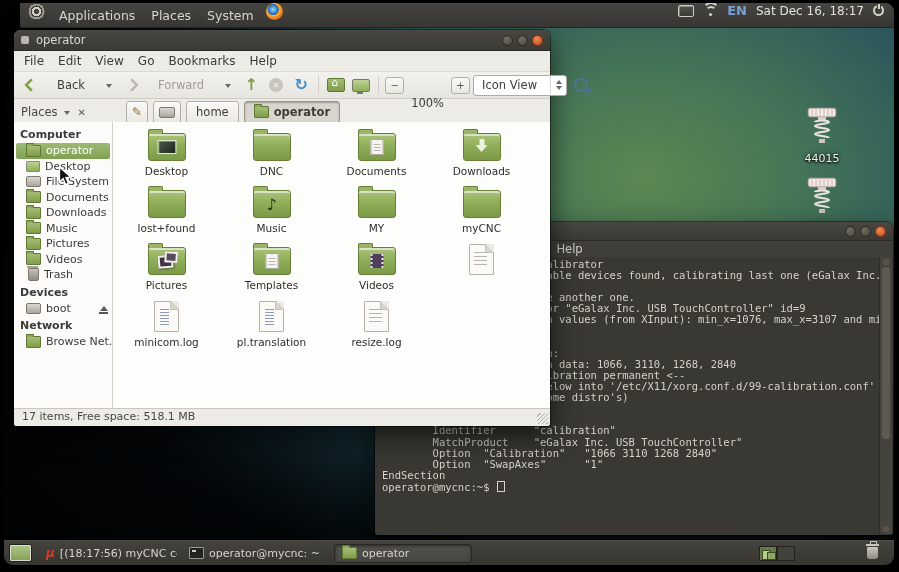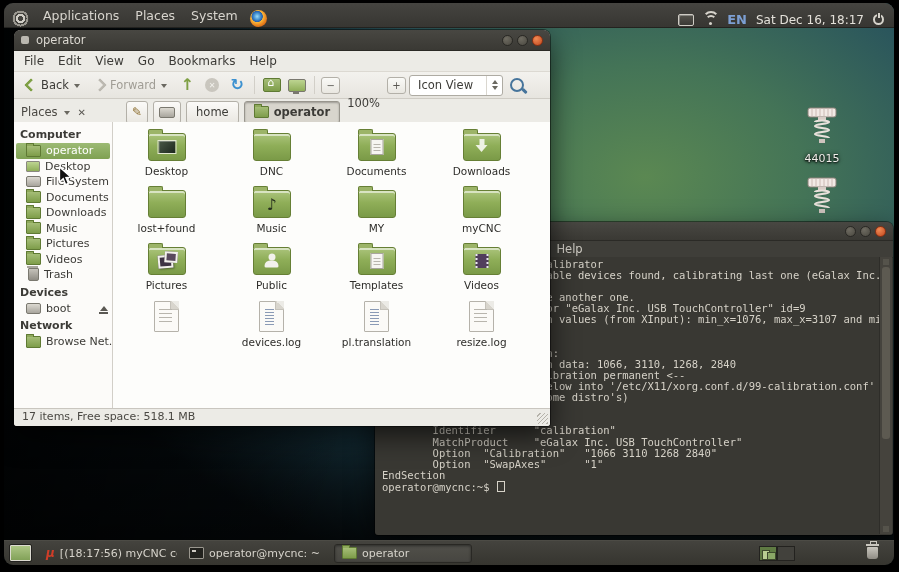--- a/index.html
+++ b/index.html
@@ -6,23 +6,23 @@
   body{width:899px;height:572px;position:relative;overflow:hidden;
        font-family:"DejaVu Sans",sans-serif;-webkit-font-smoothing:antialiased;}
   .screen{position:absolute;left:4px;top:3px;width:890px;height:562px;border-radius:9px;
           overflow:hidden;background:#0b1216;}
   .wallpaper{position:absolute;inset:0;
     background:
       linear-gradient(100deg, rgba(0,0,0,.82) 4%, rgba(0,0,0,0) 42%),
       linear-gradient(to top, rgba(0,0,0,.65) 2%, rgba(0,0,0,0) 30%),
       radial-gradient(ellipse 620px 430px at 72% 31%, #5b8852 0%, #447457 26%, #2b565c 52%, #17343f 74%, #070e12 100%);}
   
-  .panel{position:absolute;left:0;right:0;top:0;height:24px;z-index:50;
+  .panel{position:absolute;left:16px;right:0;top:0;height:24px;z-index:50;
          background:linear-gradient(#454440,#373632);border-bottom:1px solid #23221f;
-         display:flex;align-items:flex-end;color:#d8d5ce;font-size:12.5px;}
+         display:flex;align-items:flex-start;color:#d8d5ce;font-size:12.5px;}
   .logo{width:17px;height:17px;border-radius:50%;margin:0 6px 0 8px;flex:none;
         background:radial-gradient(circle,#44433e 0 2.5px,#cfccc4 2.5px 4.5px,#44433e 4.5px 6px,#9a978f 6px 8px,#44433e 8px);}
   .panel-menu{padding:0 8px;height:100%;display:flex;align-items:center;cursor:default;}
   .firefox{width:17px;height:17px;border-radius:50%;margin-left:4px;flex:none;
     background:radial-gradient(circle at 42% 38%, #9adcf8 0%, #3a86c8 26%, #2a5ea8 37%, #f6b73c 41%, #e8821e 62%, #c55a10 86%, #a84a0a 100%);}
   .panel-right{margin-left:auto;display:flex;align-items:center;gap:9px;padding-right:10px;}
   .ind-monitor{width:14px;height:10px;border:1.5px solid #cfccc4;border-radius:2px;position:relative;
     background:linear-gradient(#55534c,#3a3935);box-shadow:inset 1px 1px 0 rgba(255,255,255,.3);}
   .wifi{position:relative;width:15px;height:11px;}
   .wifi .dot{position:absolute;bottom:0;left:6px;width:3px;height:3px;border-radius:50%;background:#d6d3cb;}
@@ -46,21 +46,21 @@
   .winbtn{width:11px;height:11px;border-radius:50%;box-sizing:border-box;border:1px solid #292824;
           background:radial-gradient(circle at 35% 30%, #6e6b61, #4a4840);}
   .winbtn.close{background:radial-gradient(circle at 35% 30%, #f08a54, #c2491f);border-color:#8a3012;}
   
   .fm{left:10px;top:27px;width:536px;height:396px;background:#ecebe6;z-index:20;}
   .fm-menubar{height:20px;background:#ecebe6;display:flex;align-items:center;font-size:12px;color:#3c3b37;
               padding:0 3px;border-bottom:1px solid #dcd9d2;}
   .fm-menubar .menu-item{padding:0 7px;}
   .fm-toolbar{height:26px;background:linear-gradient(#f3f2ee,#e7e5df);border-bottom:1px solid #cfccc5;
               display:flex;align-items:center;gap:3px;padding:0 6px;font-size:11.5px;color:#3c3b37;}
-  .tb-btn{display:flex;align-items:center;gap:5px;padding:0 6px;height:22px;}
+  .tb-btn{display:flex;align-items:center;gap:21px;padding:0 6px;height:22px;}
   .tb-btn .lbl{white-space:nowrap;}
   .tb-btn.disabled{color:#a09d95;}
   .chev{width:7px;height:7px;border-left:3px solid #7fa045;border-bottom:3px solid #7fa045;
         transform:rotate(45deg);border-radius:1px;flex:none;}
   .chev.right{transform:rotate(225deg);border-color:#bcb9b1;}
   .droparr{width:0;height:0;border:3.5px solid transparent;border-top:4px solid #6a6860;margin-top:4px;flex:none;}
   .tb-ic{width:22px;height:22px;display:flex;align-items:center;justify-content:center;flex:none;}
   .up-arrow{font-size:16px;font-weight:bold;color:#7fa045;line-height:1;}
   .stop-x{width:14px;height:14px;border-radius:50%;background:#c9c6be;color:#f2f1ec;font-size:8px;
           display:flex;align-items:center;justify-content:center;}
@@ -459,28 +459,20 @@
           <div class="cell">
             <div class="icon-area">
               <div class="folder t-pictures">
                 <span class="emblem"></span>
               </div>
             </div>
             <div class="label">Pictures</div>
           </div>
           <div class="cell">
             <div class="icon-area">
-              <div class="folder t-public">
-                <span class="emblem"></span>
-              </div>
-            </div>
-            <div class="label">Public</div>
-          </div>
-          <div class="cell">
-            <div class="icon-area">
               <div class="folder t-templates">
                 <span class="emblem"></span>
               </div>
             </div>
             <div class="label">Templates</div>
           </div>
           <div class="cell">
             <div class="icon-area">
               <div class="folder t-videos">
                 <span class="emblem"></span>
@@ -490,21 +482,21 @@
           </div>
           <div class="cell">
             <div class="icon-area">
               <div class="file"></div>
             </div>
           </div>
           <div class="cell">
             <div class="icon-area">
               <div class="file numbers"></div>
             </div>
-            <div class="label">devices.log</div>
+            <div class="label">minicom.log</div>
           </div>
           <div class="cell">
             <div class="icon-area">
               <div class="file numbers"></div>
             </div>
             <div class="label">pl.translation</div>
           </div>
           <div class="cell">
             <div class="icon-area">
               <div class="file"></div>

